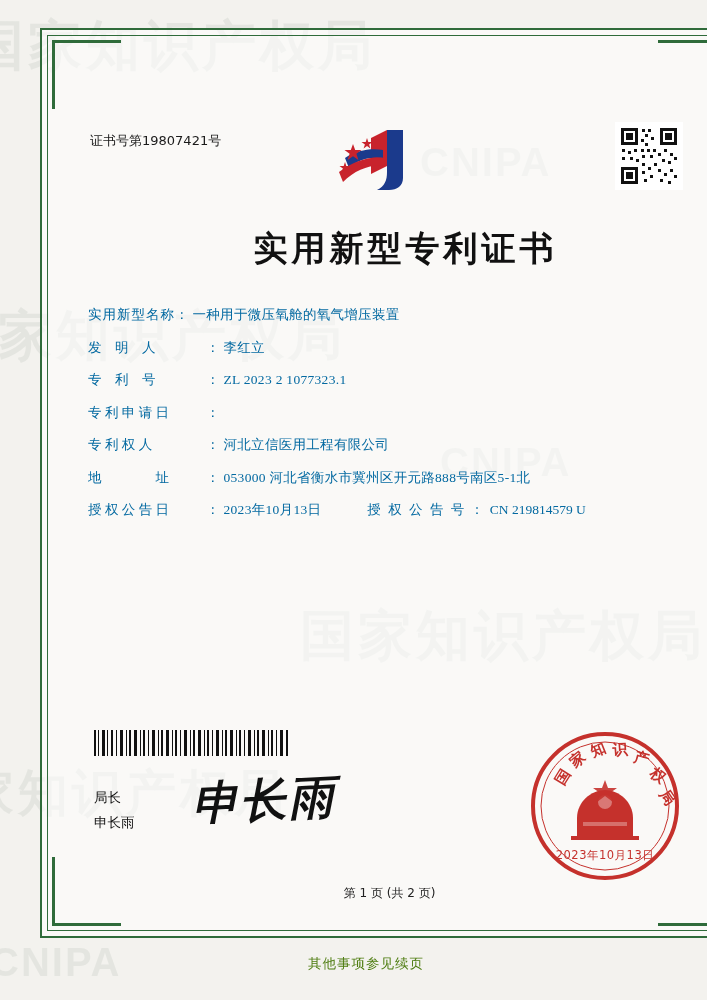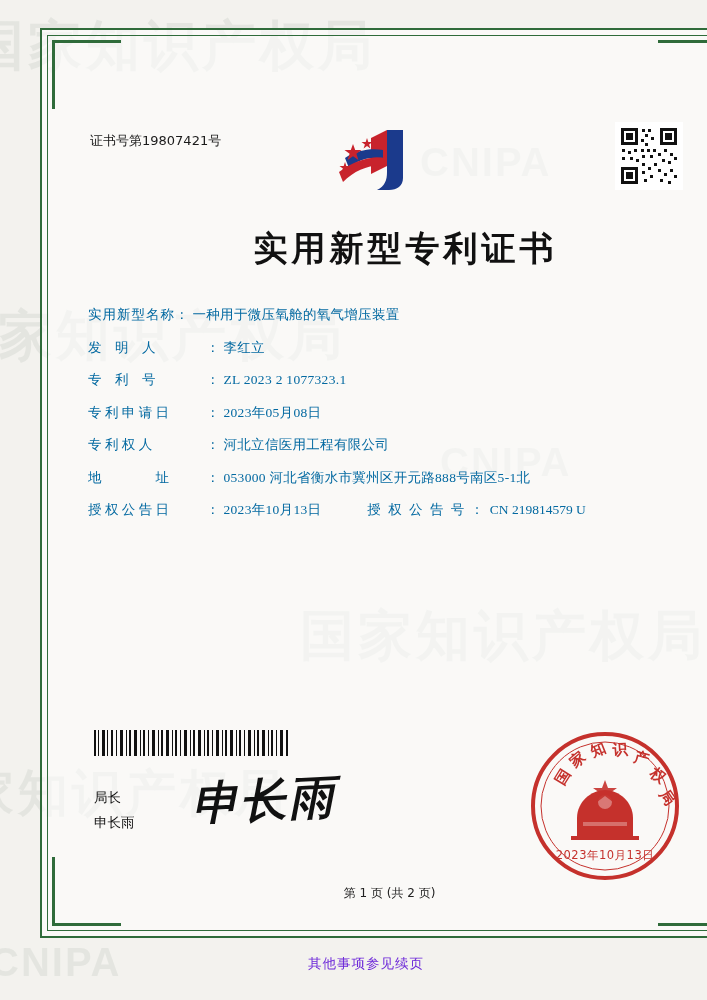--- a/index.html
+++ b/index.html
@@ -226,21 +226,21 @@
     color: #222;
     font-family: "DejaVu Sans", sans-serif;
   }
 
   .footnote {
     position: absolute;
     left: 0; right: 0;
     top: 955px;
     text-align: center;
     font-size: 13.5px;
-    color: #6d28d9;
+    color: #4d7c0f;
     font-family: "DejaVu Sans", sans-serif;
     letter-spacing: 1px;
     z-index: 3;
     padding-left: 25px;
   }
 </style>
 </head>
 <body>
 
 <div class="watermark-layer">
@@ -348,21 +348,20 @@
 
       <div class="row">
         <div class="lbl">专　利　号</div>
         <div class="colon">：</div>
         <div class="val">ZL 2023 2 1077323.1</div>
       </div>
 
       <div class="row">
         <div class="lbl">专 利 申 请 日</div>
         <div class="colon">：</div>
-        <div class="val">2023年05月08日</div>
       </div>
 
       <div class="row">
         <div class="lbl">专 利 权 人</div>
         <div class="colon">：</div>
         <div class="val">河北立信医用工程有限公司</div>
       </div>
 
       <div class="row">
         <div class="lbl">地　　　　址</div>

